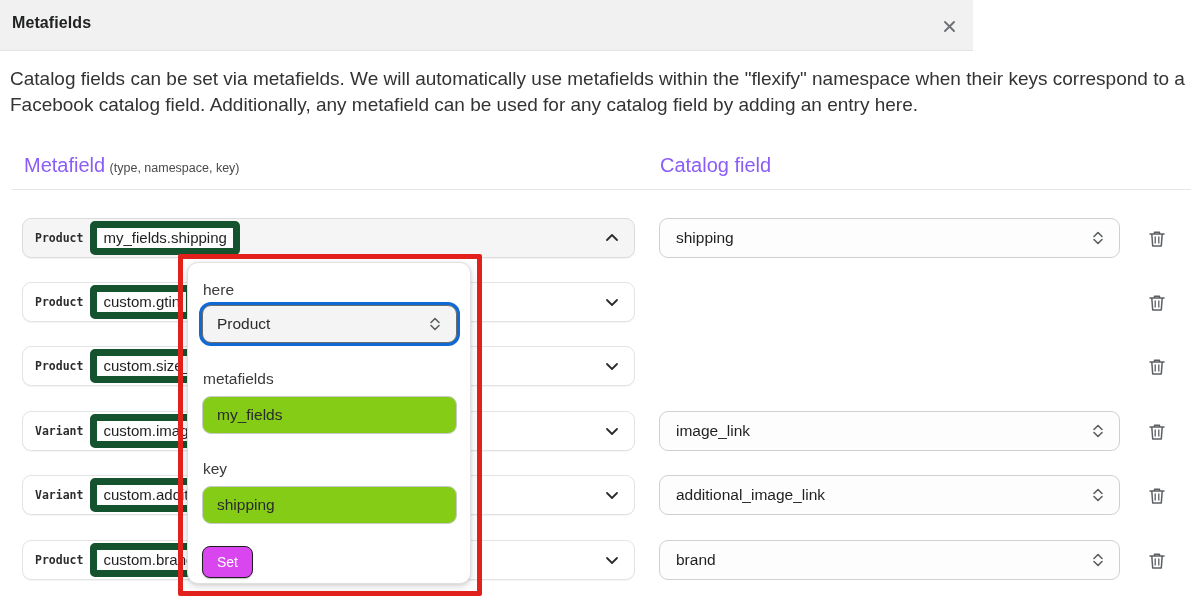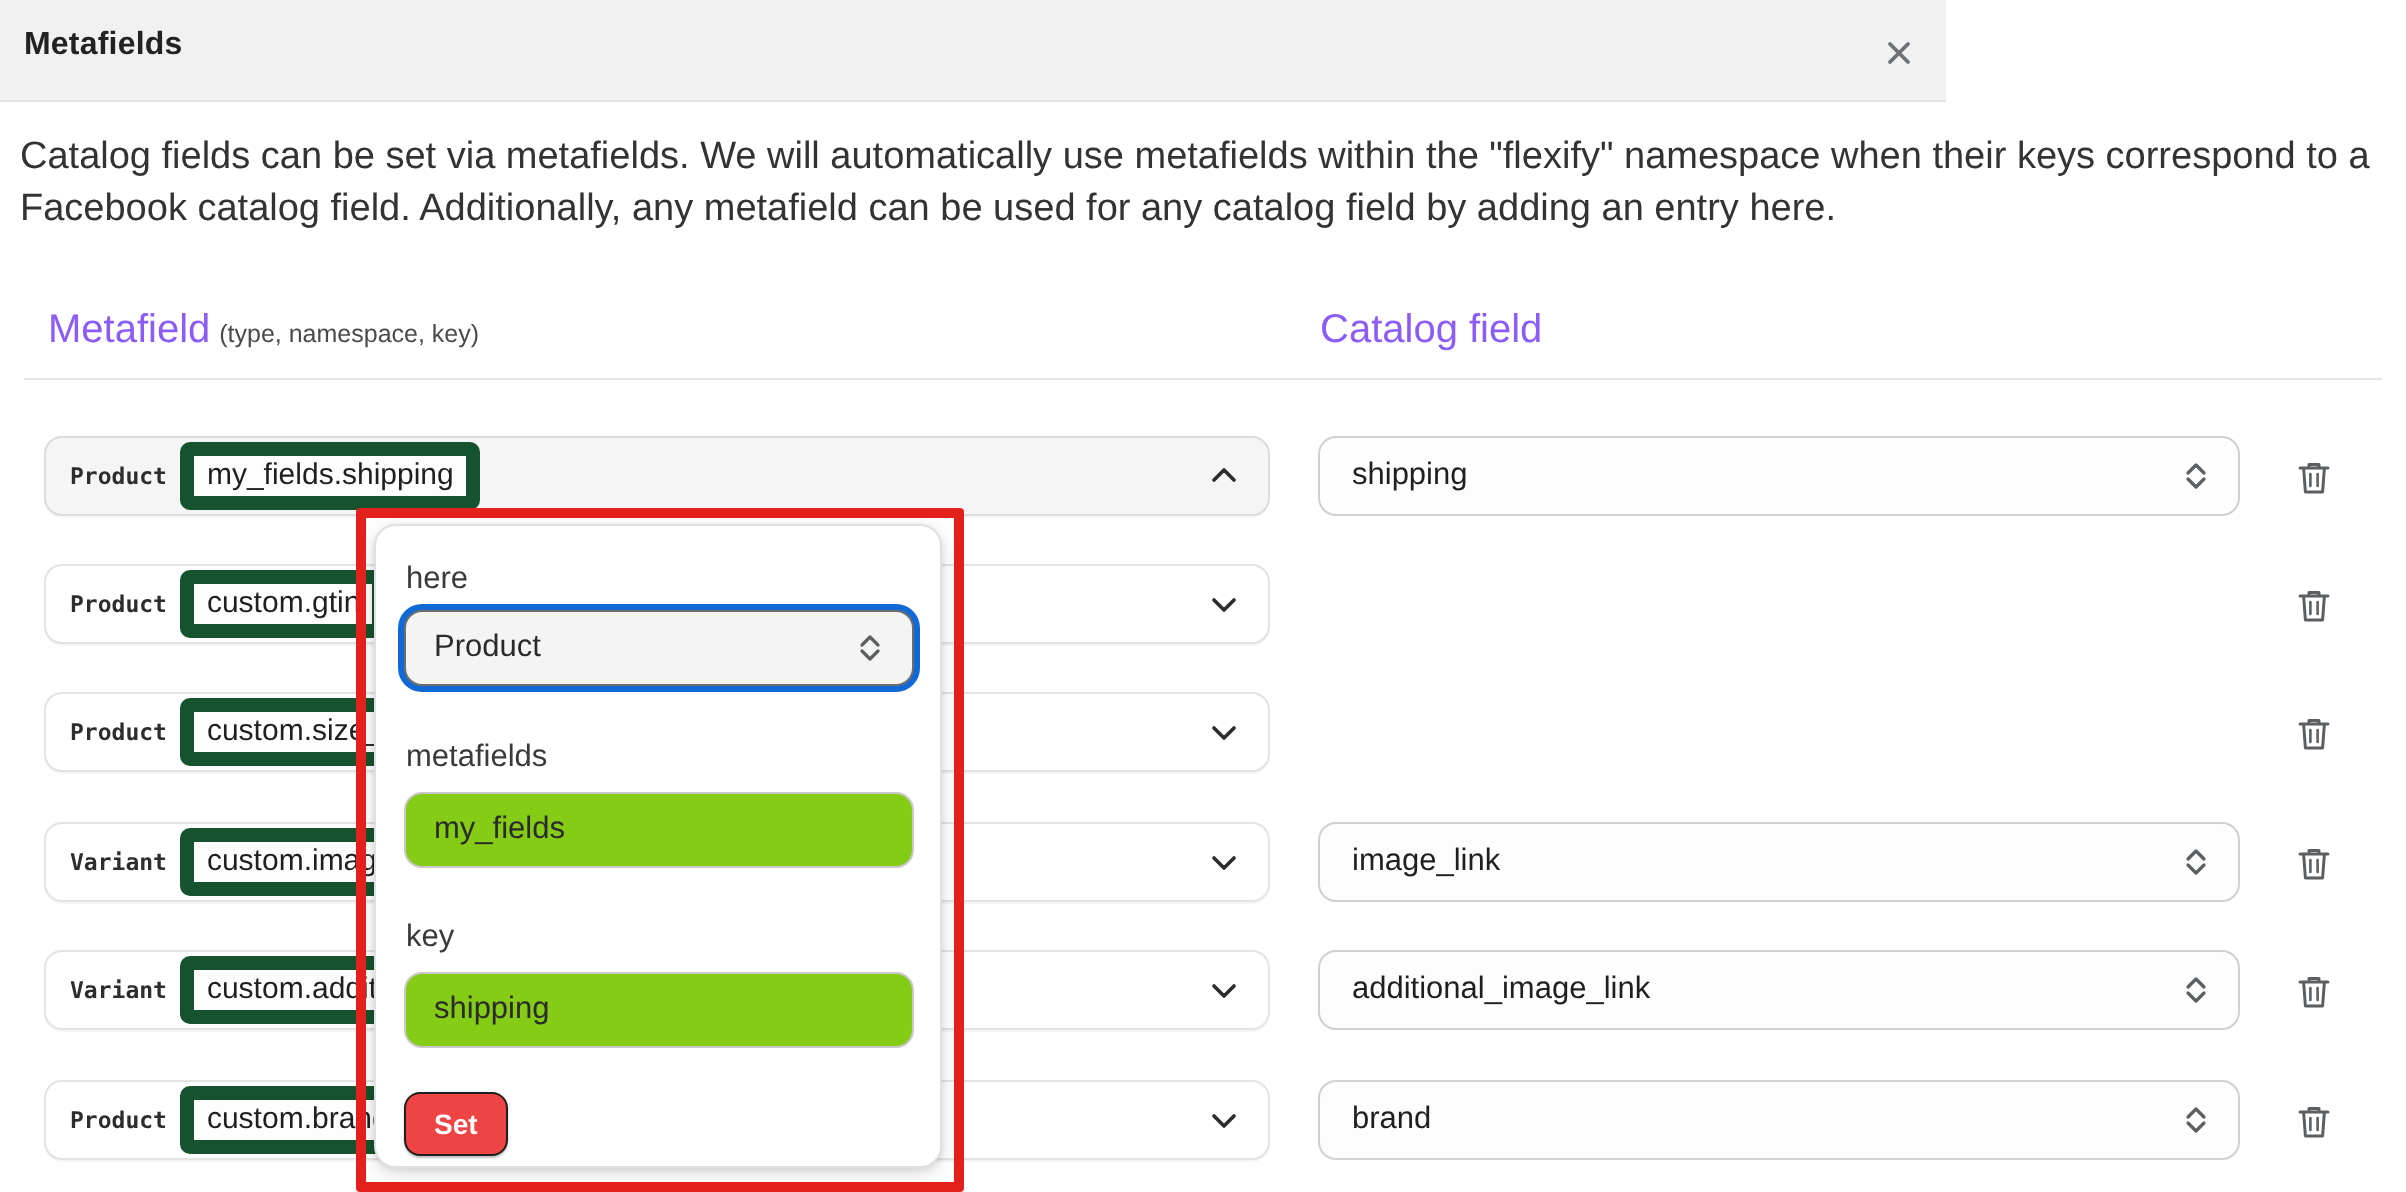--- a/index.html
+++ b/index.html
@@ -161,24 +161,24 @@
     box-shadow: 0 0 0 3px #1169d6;
   }
   .pop-select .pop-arrows {
     position: absolute; right: 14px; top: 50%;
     transform: translateY(-50%);
     width: 14px; height: 18px;
   }
   .set-btn {
     position: absolute; left: 14px; top: 283px;
     height: 32px; padding: 0 14px;
-    background: #ef4444;
+    background: #d946ef;
     border: 1px solid #1f1f1f;
     border-radius: 8px;
-    color: #ffffff; font-size: 14px; font-weight: 700;
+    color: #ffffff; font-size: 14px; font-weight: 400;
     display: flex; align-items: center; justify-content: center;
     box-shadow: 0 1px 1px rgba(0,0,0,0.25);
     cursor: pointer;
   }
 
   
   .red-box {
     position: absolute;
     left: 178px; top: 254px;
     width: 304px; height: 342px;

